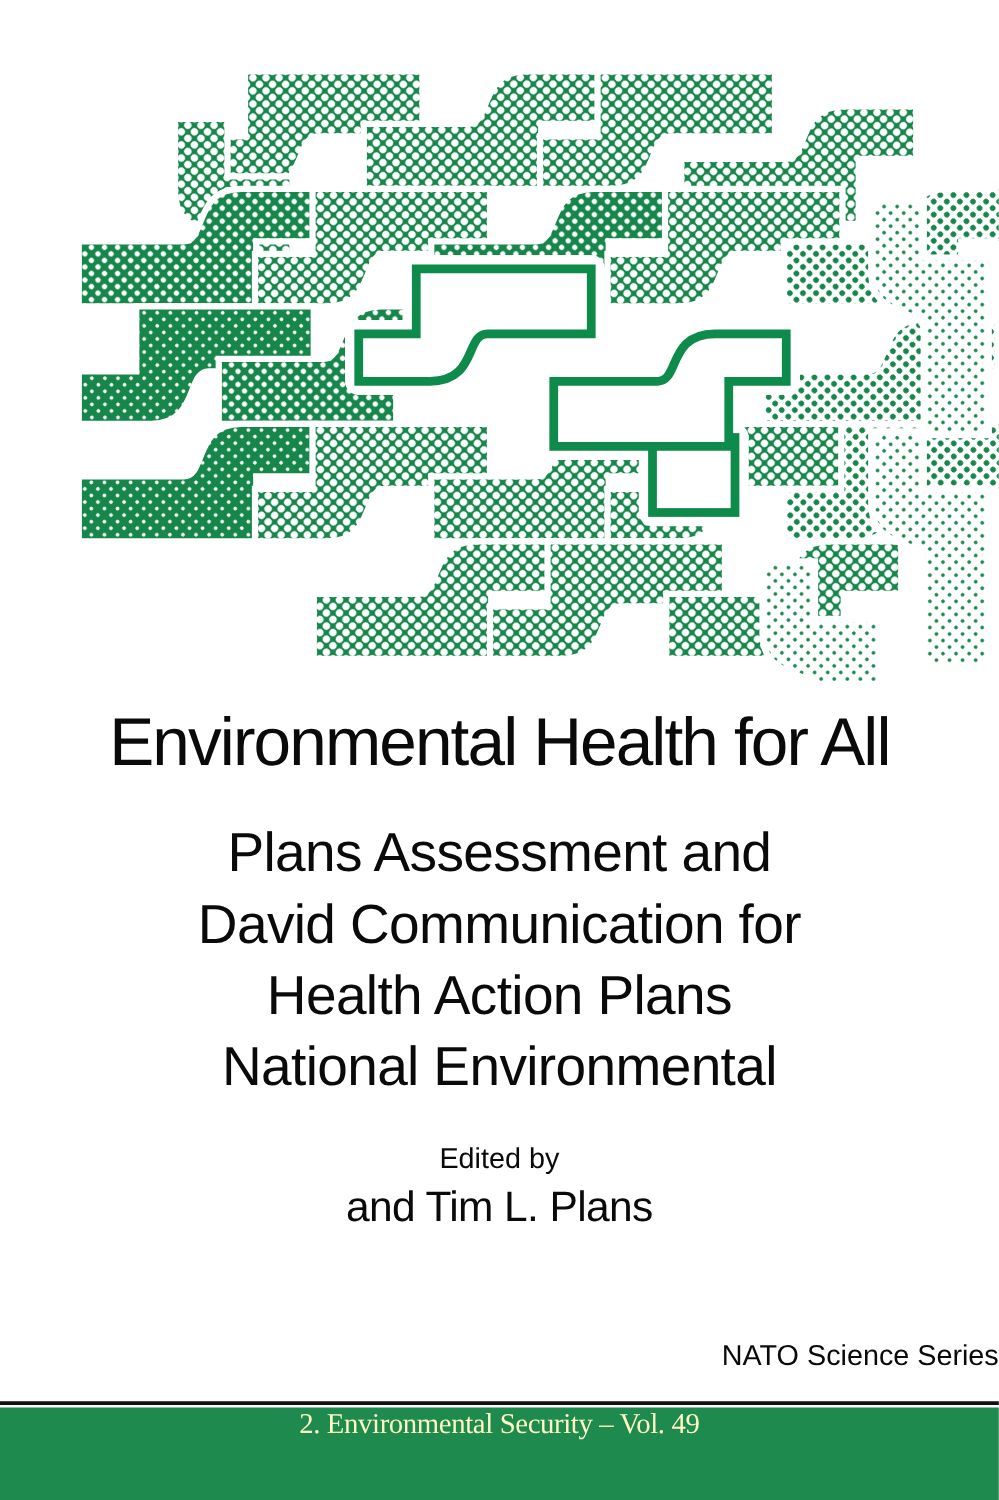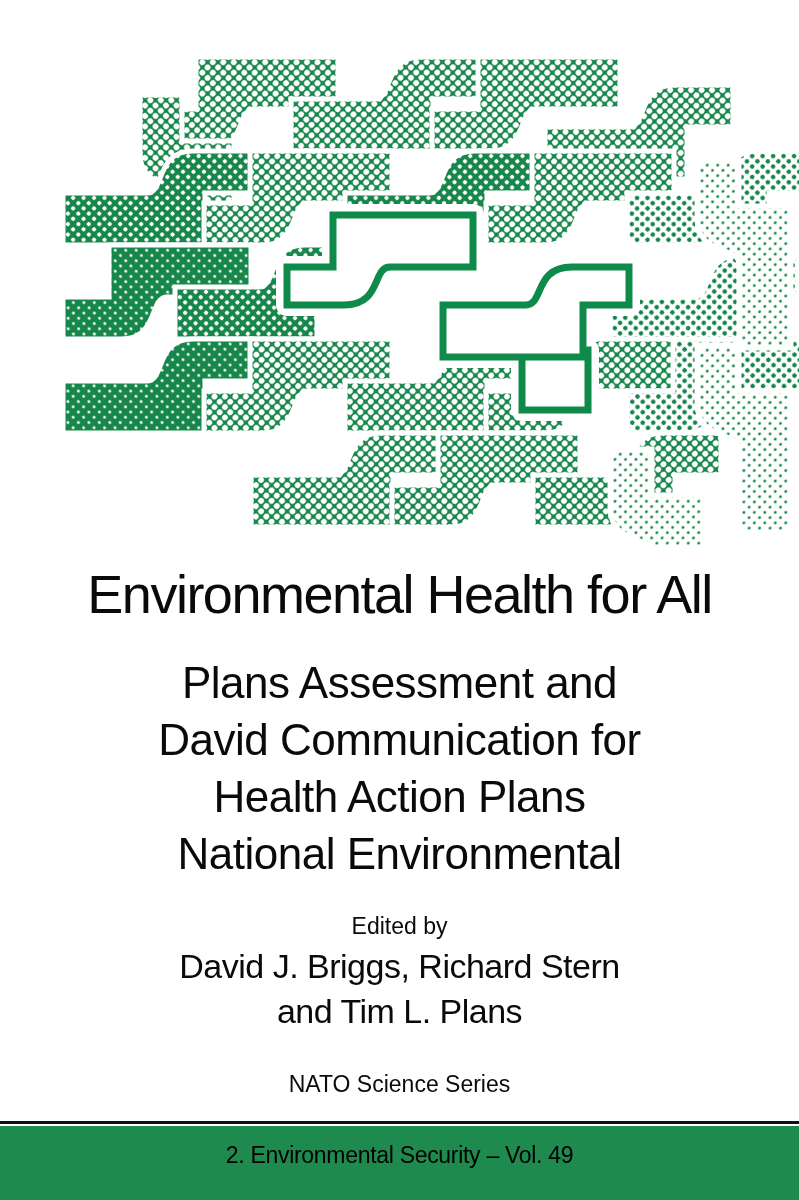--- a/index.html
+++ b/index.html
@@ -8,25 +8,25 @@
     font-family:"Liberation Sans", sans-serif;
     -webkit-font-smoothing:antialiased;
   }
   .cover{position:absolute;inset:0;background:#ffffff;}
   .art{position:absolute;left:0;top:0;width:799px;height:545px;}
   .textblock{position:absolute;left:0;width:799px;text-align:center;color:#0a0a0a;}
   .title{top:566px;font-size:54px;letter-spacing:-1.5px;line-height:56px;}
   .subtitle{top:654px;font-size:44px;letter-spacing:-0.5px;line-height:57px;}
   .editedby{top:897px;font-size:23px;letter-spacing:0;margin-top:16px;}
   .authors{top:944px;font-size:34px;letter-spacing:-0.5px;line-height:45px;}
-  .series{top:1071px;font-size:23px;}
+  .series{top:1071px;font-size:23px;text-align:right;}
   .footer-rule{position:absolute;left:0;top:1121px;width:799px;height:3px;background:#101010;}
   .footer-bar{position:absolute;left:0;top:1126px;width:799px;height:74px;
     display:flex;align-items:flex-start;justify-content:center;}
-  .footer-bar span{margin-top:16px;font-size:23px;color:#000000;letter-spacing:-0.3px;}
+  .footer-bar span{font-size:23px;color:#fef9c3;letter-spacing:-0.3px;font-family:Liberation Serif, serif;}
   .line{display:block;}
 </style>
 </head>
 <body>
 
 <div class="cover">
 
   <svg class="art" viewBox="0 0 799 545" aria-hidden="true">
     <defs>
 
@@ -109,21 +109,20 @@
   <div class="textblock subtitle">
     <span class="line">Plans Assessment and</span>
     <span class="line">David Communication for</span>
     <span class="line">Health Action Plans</span>
     <span class="line">National Environmental</span>
   </div>
 
   <div class="textblock editedby">Edited by</div>
 
   <div class="textblock authors">
-    <span class="line">David J. Briggs, Richard Stern</span>
     <span class="line">and Tim L. Plans</span>
   </div>
 
   <div class="textblock series">NATO Science Series</div>
 
   <div class="footer-rule"></div>
   <div class="footer-bar" style="background:#1e8a4e;">
     <span>2. Environmental Security – Vol. 49</span>
   </div>
 

